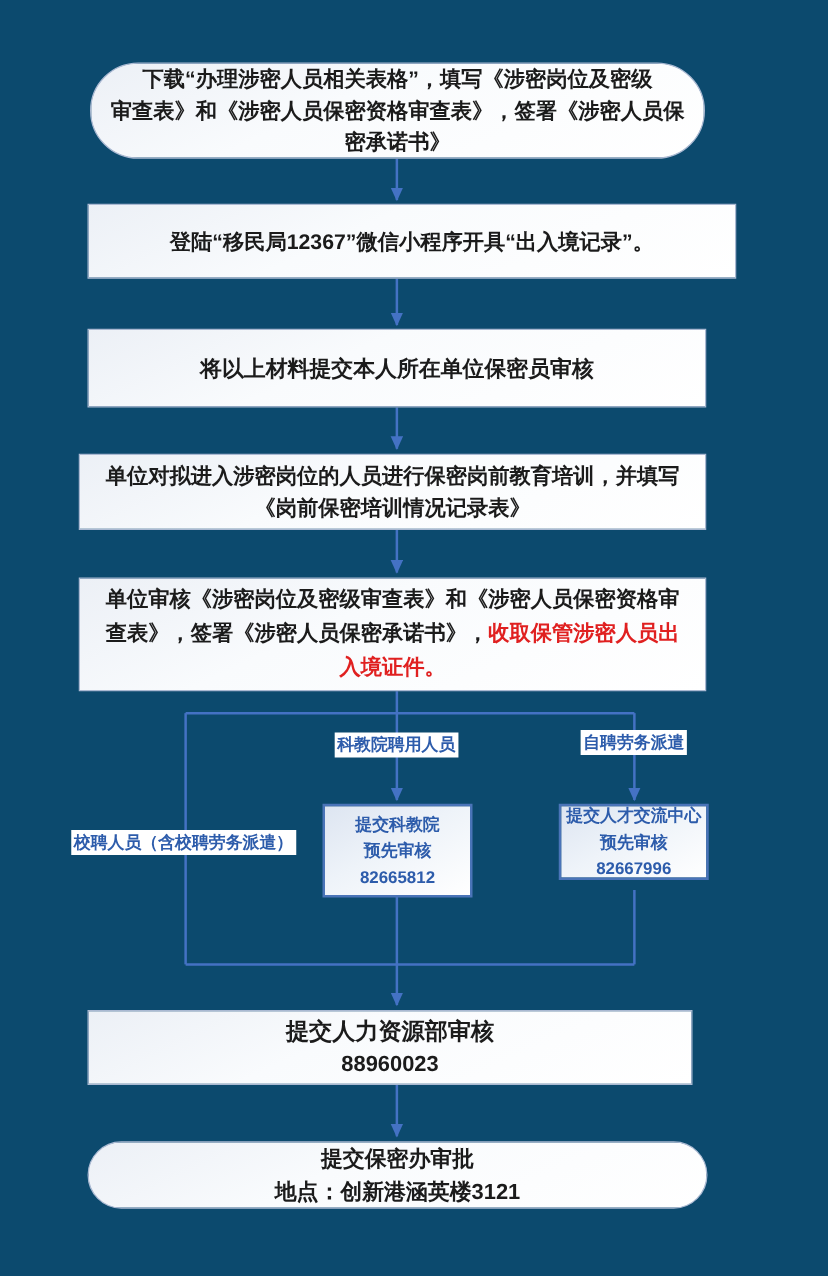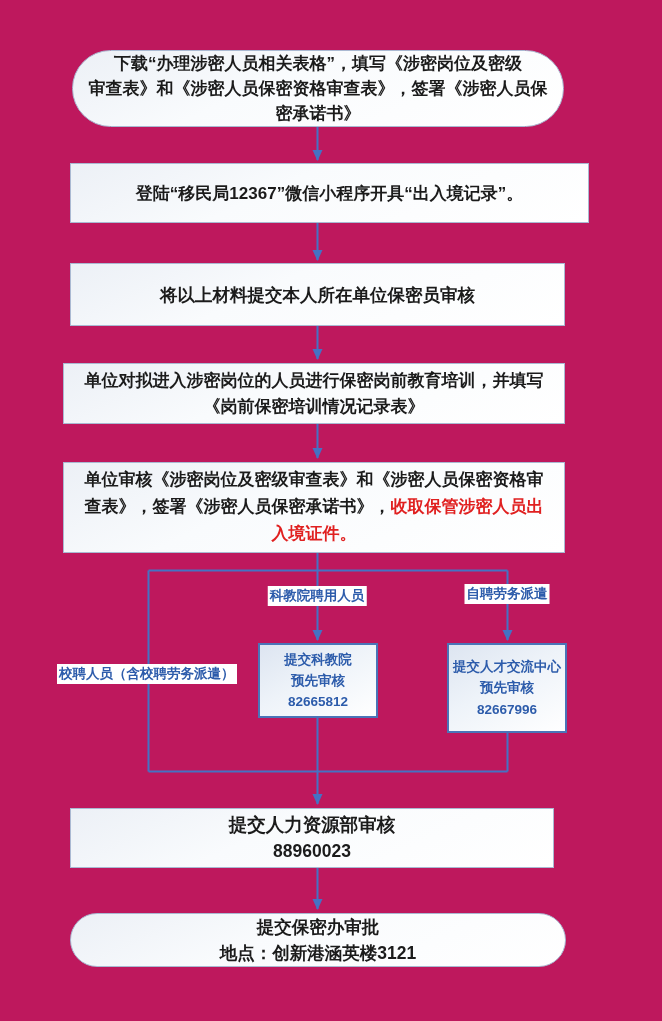--- a/index.html
+++ b/index.html
@@ -1,17 +1,17 @@
 <!DOCTYPE html>
 <html><head>
 <meta charset="utf-8">
 <style>
   html,body{margin:0;padding:0;background:#ffffff;}
   body{font-family:"Liberation Sans","DejaVu Sans",sans-serif;}
-  .canvas{position:relative;width:662px;height:1021px;background:#be185d;overflow:hidden;}
+  .canvas{position:relative;width:662px;height:1021px;background:#0c4a6e;overflow:hidden;}
   .connectors{position:absolute;left:0;top:0;z-index:1;pointer-events:none;}
   .node{
     position:absolute;box-sizing:border-box;z-index:2;
     display:flex;flex-direction:column;align-items:center;justify-content:center;
     text-align:center;font-weight:700;color:#1b1b1b;
     background:linear-gradient(155deg,#ecf0f6 0%,#f9fbfd 40%,#ffffff 100%);
     border:1.4px solid #aab9d2;
   }
   .node .txt{white-space:pre-line;}
   .stadium{border-radius:40px;}
@@ -82,21 +82,21 @@
   <div class="branch-label" style="left:57px;top:664px;">校聘人员（含校聘劳务派遣）</div>
   <div class="branch-label" style="left:317px;top:586px;transform:translateX(-50%);">科教院聘用人员</div>
   <div class="branch-label" style="left:507px;top:584px;transform:translateX(-50%);">自聘劳务派遣</div>
 
   <div class="node branch-box" style="left:258px;top:643px;width:120px;height:75px;">
     <div>提交科教院</div>
     <div>预先审核</div>
     <div class="phone">82665812</div>
   </div>
 
-  <div class="node branch-box" style="left:447px;top:643px;width:120px;height:90px;">
+  <div class="node branch-box" style="left:447px;top:643px;width:120px;height:61px;">
     <div>提交人才交流中心</div>
     <div>预先审核</div>
     <div class="phone">82667996</div>
   </div>
 
   <div class="node" style="left:70px;top:808px;width:484px;height:60px;font-size:18.5px;line-height:1.45;">
     <div>提交人力资源部审核</div>
     <div class="phone" style="font-size:17.5px;">88960023</div>
   </div>
 

